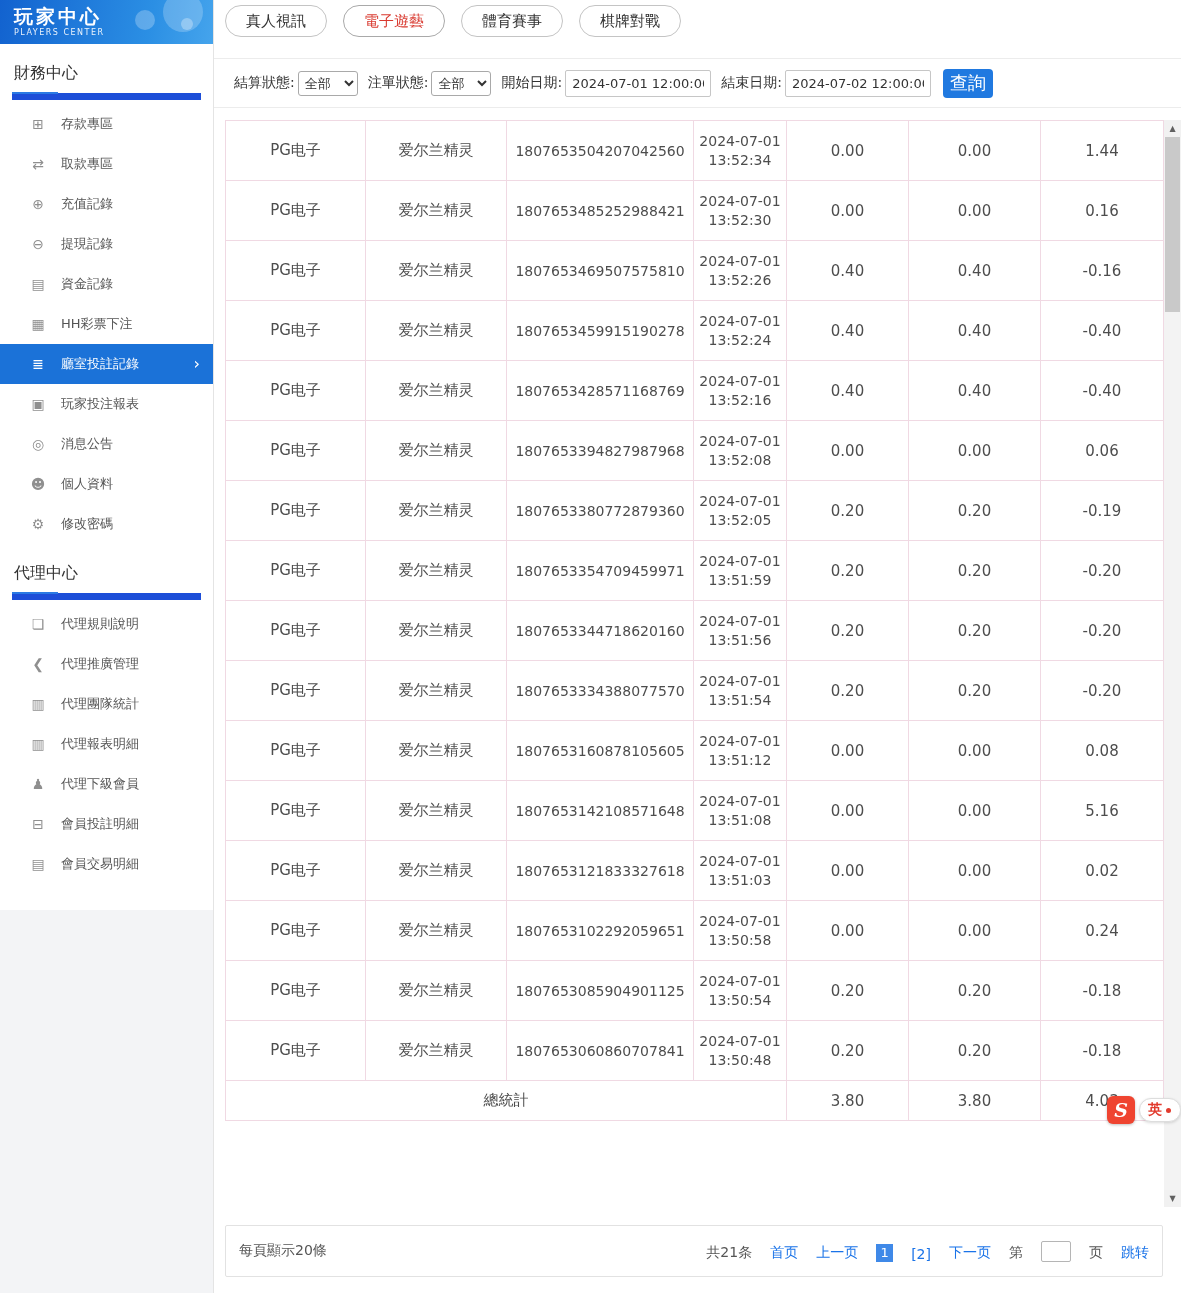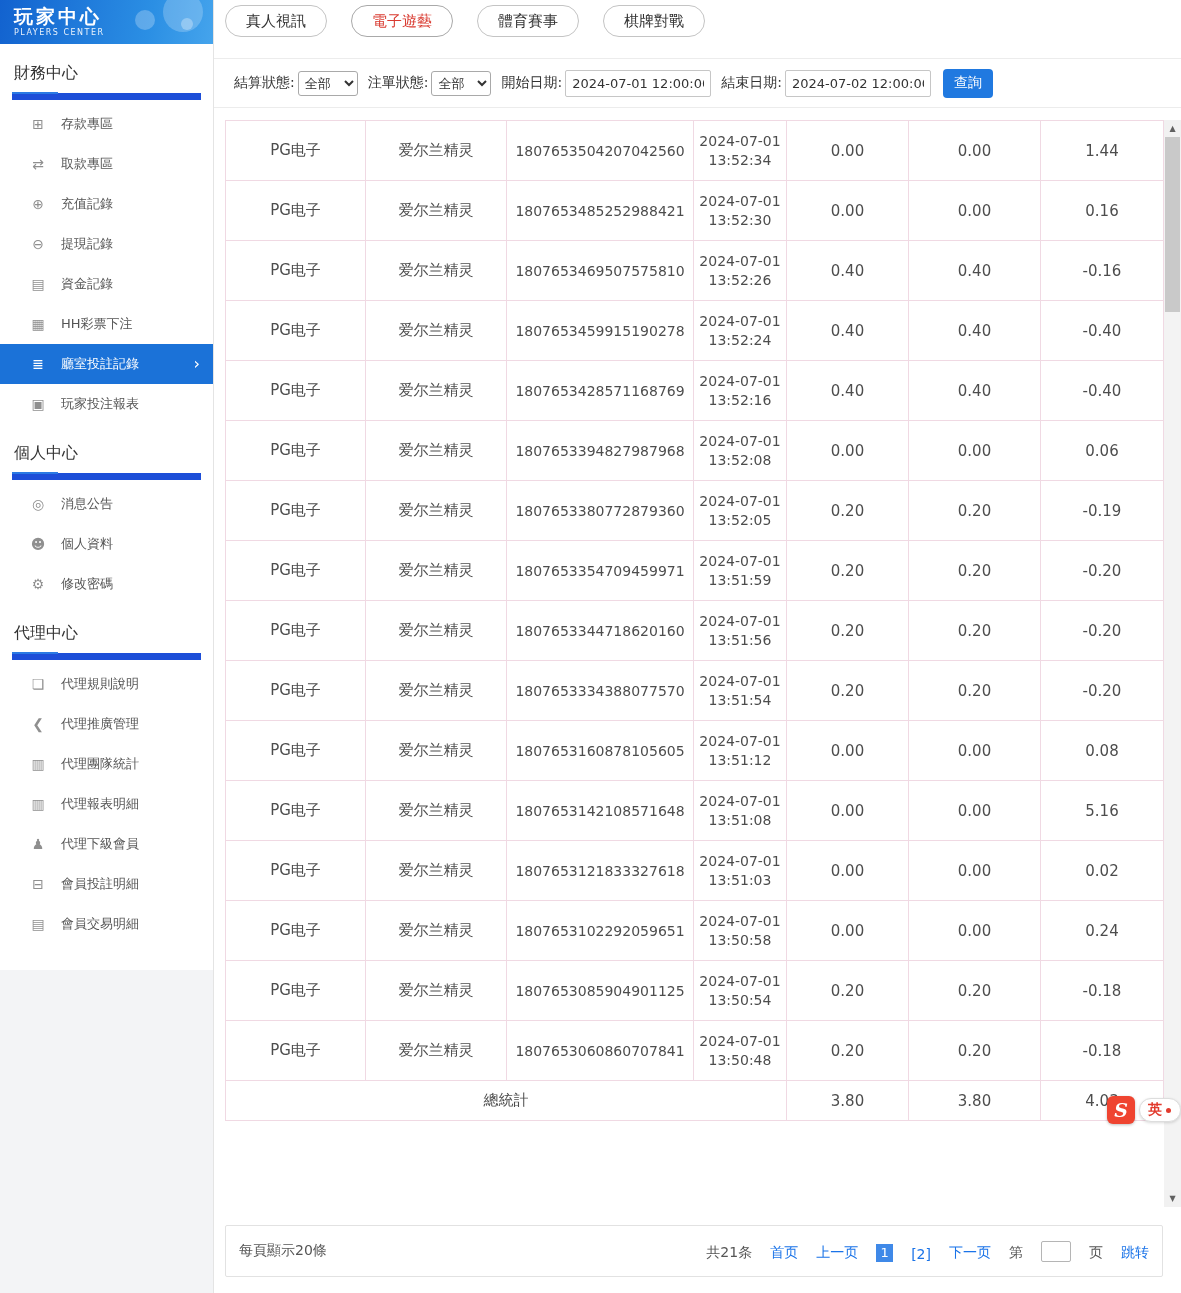--- a/index.html
+++ b/index.html
@@ -19,30 +19,30 @@
   .section-title{margin:15px 12px 4px 12px;padding:4px 2px 9px 2px;font-size:16px;color:#333;border-bottom:7px solid #1d4ed8;position:relative}
   .section-title::after{content:"";position:absolute;left:0;bottom:-1px;width:46px;height:2px;background:#2a7ae4}
   .menu-item{display:flex;align-items:center;height:40px;padding-left:30px;font-size:13px;color:#555;cursor:pointer;position:relative;background:#fff}
   .menu-item .ico{width:16px;margin-right:15px;color:#8f8f8f;font-size:14px;text-align:center;flex:none}
   .menu-item.active{background:#1b72d8;color:#fff}
   .menu-item.active .ico{color:#fff}
   .menu-item .chev{position:absolute;right:13px;font-size:16px;color:#fff;line-height:1}
 
   
   .main{flex:1;display:flex;flex-direction:column;background:#fff;min-width:0}
-  .tabs-row{display:flex;gap:24px;padding:5px 0 0 11px;height:58px;align-items:flex-start}
+  .tabs-row{display:flex;gap:16px;padding:5px 0 0 11px;height:58px;align-items:flex-start}
   .tab-pill{min-width:102px;height:32px;border:1px solid #c4c4c4;border-radius:16px;display:flex;align-items:center;justify-content:center;font-size:15px;color:#333;background:#fff;cursor:pointer;padding:0 18px}
   .tab-pill.active{color:#d93a30;border-color:#a9a9a9}
 
   .filter-bar{height:50px;border-top:1px solid #ececec;border-bottom:1px solid #ececec;display:flex;align-items:center;padding-left:20px;font-size:14px;color:#333;flex:none}
   .filter-label{margin:0 3px 0 10px;white-space:nowrap}
   .filter-label:first-child{margin-left:0}
   .filter-bar select{height:25px;font-size:13px;border:1px solid #a9a9a9;border-radius:3px;background:#fff;color:#333;padding:1px 2px;min-width:60px;font-family:Liberation Sans, sans-serif}
   .date-input{width:146px;height:27px;border:1px solid #c6c6c6;border-radius:2px;font-size:13px;color:#333;padding:0 6px;font-family:inherit}
-  .query-btn{margin-left:12px;width:50px;height:29px;background:#2079e0;color:#fff;border:none;border-radius:4px;font-size:14px;cursor:pointer;font-family:inherit}
+  .query-btn{margin-left:12px;width:50px;height:29px;background:#2079e0;color:#fff;border:none;border-radius:4px;font-size:18px;cursor:pointer;font-family:inherit}
 
   
   .table-area{height:1087px;flex:none;display:flex;margin:12px 0 0 11px;min-height:0}
   .table-scroll{flex:1;overflow:hidden;min-width:0}
   table.bets{border-collapse:collapse;width:100%;table-layout:fixed;font-size:15px;color:#4d4d4d}
   table.bets td{border:1px solid #f0d9e3;text-align:center;vertical-align:middle;height:60px;padding:2px 3px;overflow:hidden;white-space:nowrap}
   tr.partial td{height:28px;border-top:none}
   td.order{text-align:left;padding-left:4px;font-size:14px;letter-spacing:0}
   td.time{font-size:14px;line-height:19px;padding:2px 1px}
   tr.summary td{height:40px}
@@ -107,21 +107,20 @@
         </div>
         <div class="menu-item active">
           <span class="ico">≣</span>
           <span>廳室投註記錄</span>
           <span class="chev">›</span>
         </div>
         <div class="menu-item">
           <span class="ico">▣</span>
           <span>玩家投注報表</span>
         </div>
-        <div class="section-title">個人中心</div>
         <div class="menu-item">
           <span class="ico">◎</span>
           <span>消息公告</span>
         </div>
         <div class="menu-item">
           <span class="ico">☻</span>
           <span>個人資料</span>
         </div>
         <div class="menu-item">
           <span class="ico">⚙</span>

